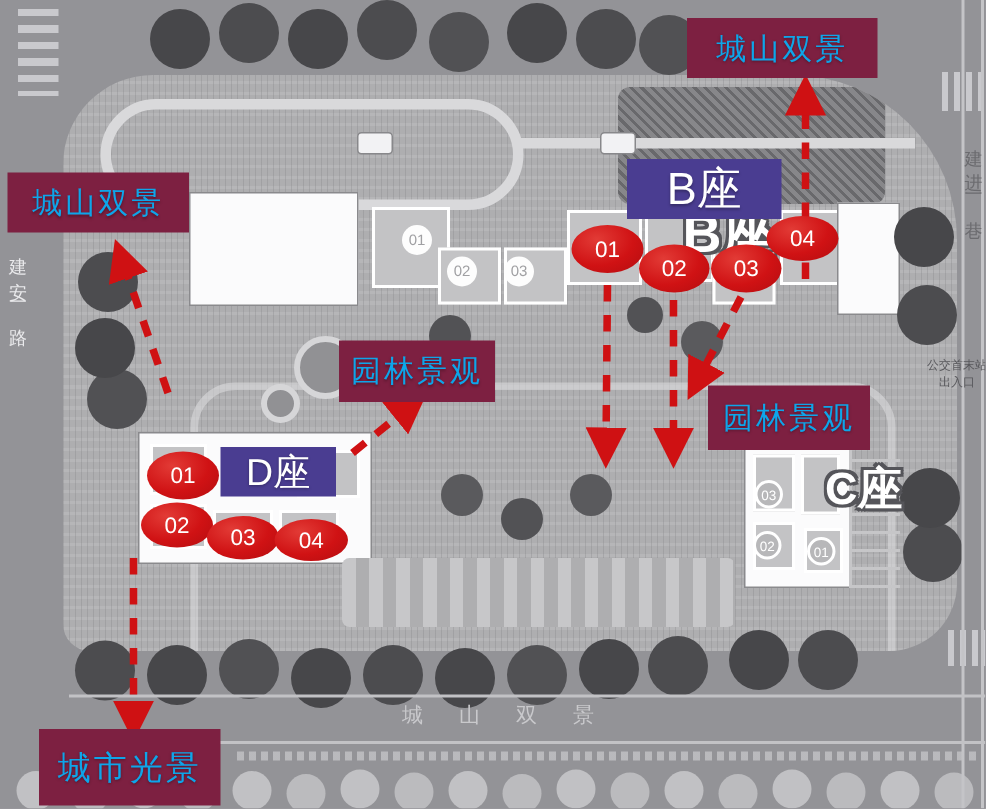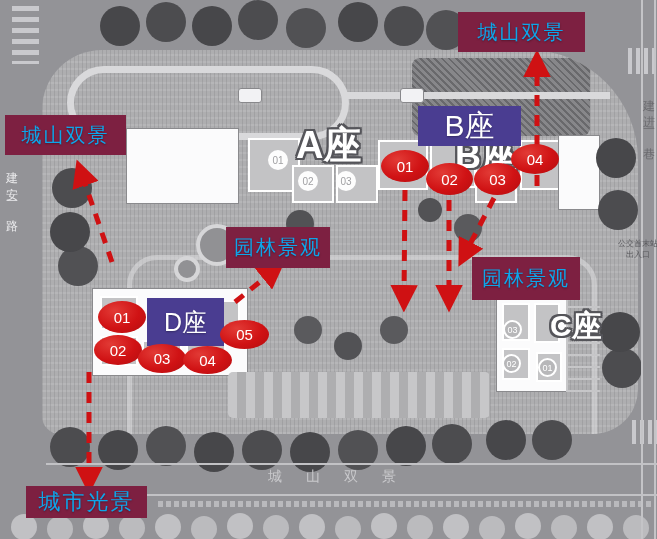--- a/index.html
+++ b/index.html
@@ -120,21 +120,20 @@
   <div class="fineprint"></div>
 
   <div class="road-v" style="left:3px;top:162px;color:#eaeaec;">建安一路</div>
   <div class="road-v" style="left:640px;top:90px;color:#6b6b6f;">建进一巷</div>
   <div style="left:268px;top:468px;color:#c9c9cc;font-size:14px;letter-spacing:24px;white-space:nowrap;">城山双景</div>
   <div style="left:616px;top:238px;width:44px;font-size:8px;line-height:11px;color:#58585c;text-align:center;">
     <span style="position:static;display:block;">公交首末站</span>
     <span style="position:static;display:block;">出入口</span>
   </div>
 
-  <div class="map-title" style="left:296px;top:120px;font-size:38px;">A座</div>
   <div class="map-title" style="left:455px;top:132px;font-size:36px;">B座</div>
   <div class="map-title" style="left:550px;top:306px;font-size:30px;">C座</div>
 
   <div class="unitA" style="left:268px;top:150px;">01</div>
   <div class="unitA" style="left:298px;top:171px;">02</div>
   <div class="unitA" style="left:336px;top:171px;">03</div>
   <div class="unitC" style="left:503px;top:320px;">03</div>
   <div class="unitC" style="left:502px;top:354px;">02</div>
   <div class="unitC" style="left:538px;top:358px;">01</div>
 
@@ -152,29 +151,28 @@
       <path d="M449,200 L449,296" marker-end="url(#ah)"></path>
       <path d="M494,198 L466,252" marker-end="url(#ah)"></path>
       <path d="M537,186 L537,66" marker-end="url(#ah)"></path>
     </g>
   </svg>
 
   <div class="callout" style="left:458px;top:12px;width:127px;height:40px;">城山双景</div>
   <div class="callout" style="left:5px;top:115px;width:121px;height:40px;">城山双景</div>
   <div class="callout" style="left:226px;top:227px;width:104px;height:41px;">园林景观</div>
   <div class="callout" style="left:472px;top:257px;width:108px;height:43px;">园林景观</div>
-  <div class="callout" style="left:26px;top:486px;width:121px;height:32px;font-size:22px;">城市光景</div>
+  <div class="callout" style="left:26px;top:486px;width:121px;height:51px;font-size:22px;">城市光景</div>
 
   <div class="badge" style="left:418px;top:106px;width:103px;height:40px;font-size:30px;">B座</div>
-  <div class="badge" style="left:147px;top:298px;width:77px;height:48px;font-size:25px;">D座</div>
+  <div class="badge" style="left:147px;top:298px;width:77px;height:33px;font-size:25px;">D座</div>
 
   <div class="oval" style="left:381px;top:150px;width:48px;height:32px;">01</div>
   <div class="oval" style="left:426px;top:163px;width:47px;height:32px;">02</div>
   <div class="oval" style="left:474px;top:163px;width:47px;height:32px;">03</div>
   <div class="oval" style="left:511px;top:144px;width:48px;height:30px;">04</div>
 
   <div class="oval" style="left:98px;top:301px;width:48px;height:32px;">01</div>
   <div class="oval" style="left:94px;top:335px;width:48px;height:30px;">02</div>
   <div class="oval" style="left:138px;top:344px;width:48px;height:29px;">03</div>
   <div class="oval" style="left:183px;top:346px;width:49px;height:28px;">04</div>
-  <div class="oval" style="left:220px;top:320px;width:49px;height:29px;">05</div>
 
 </div>
 
 </body></html>

